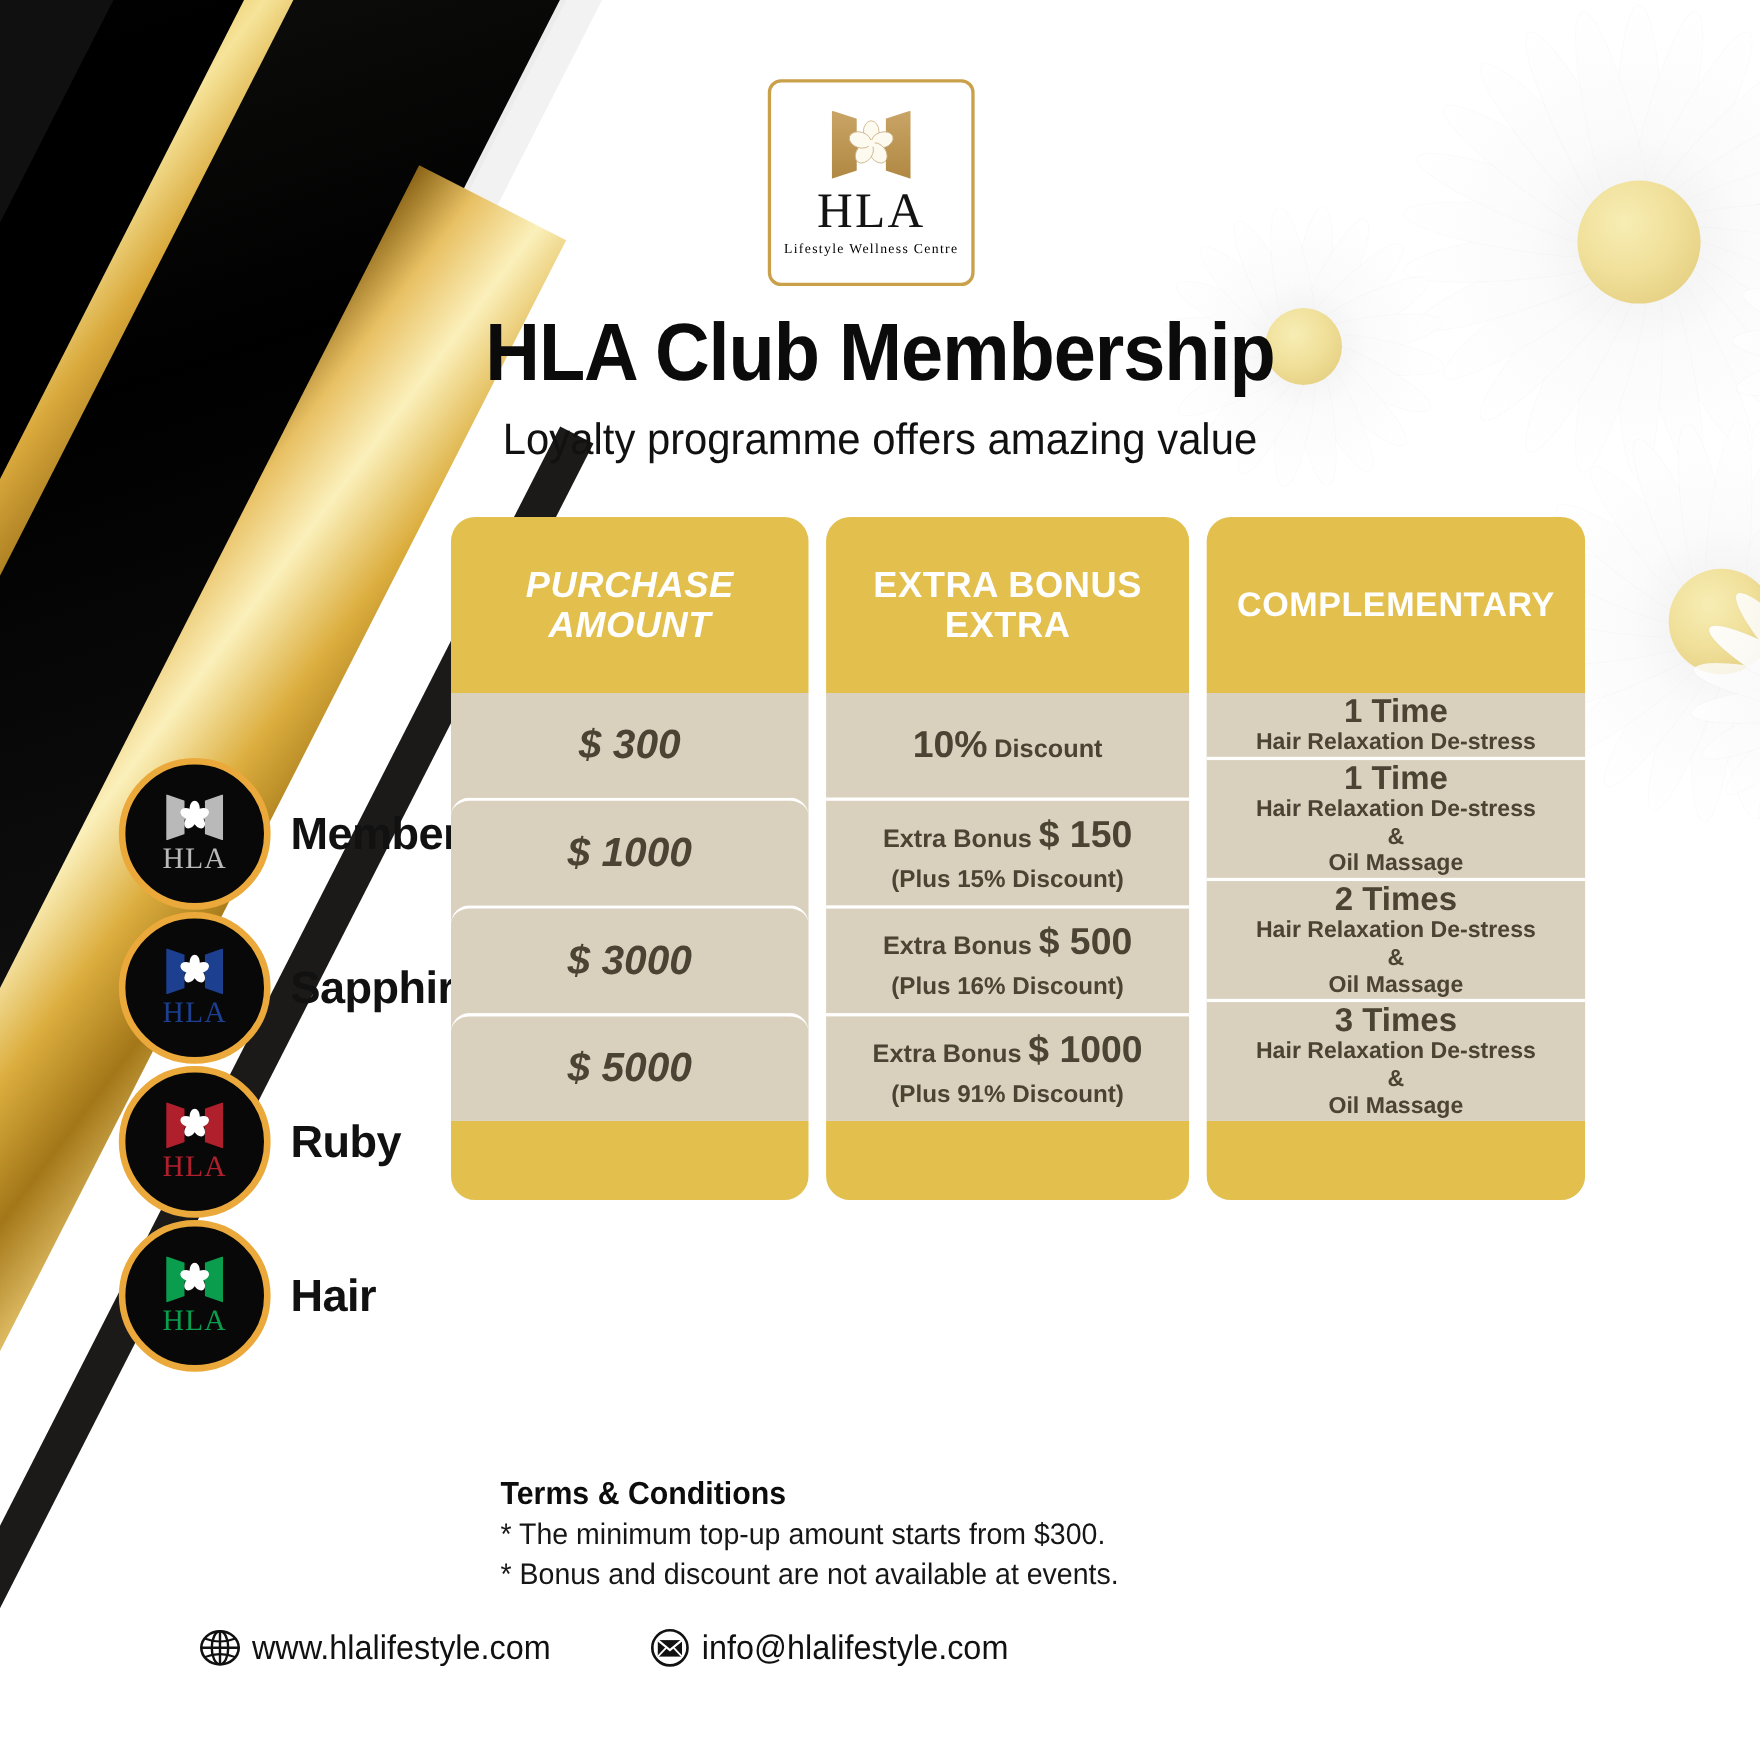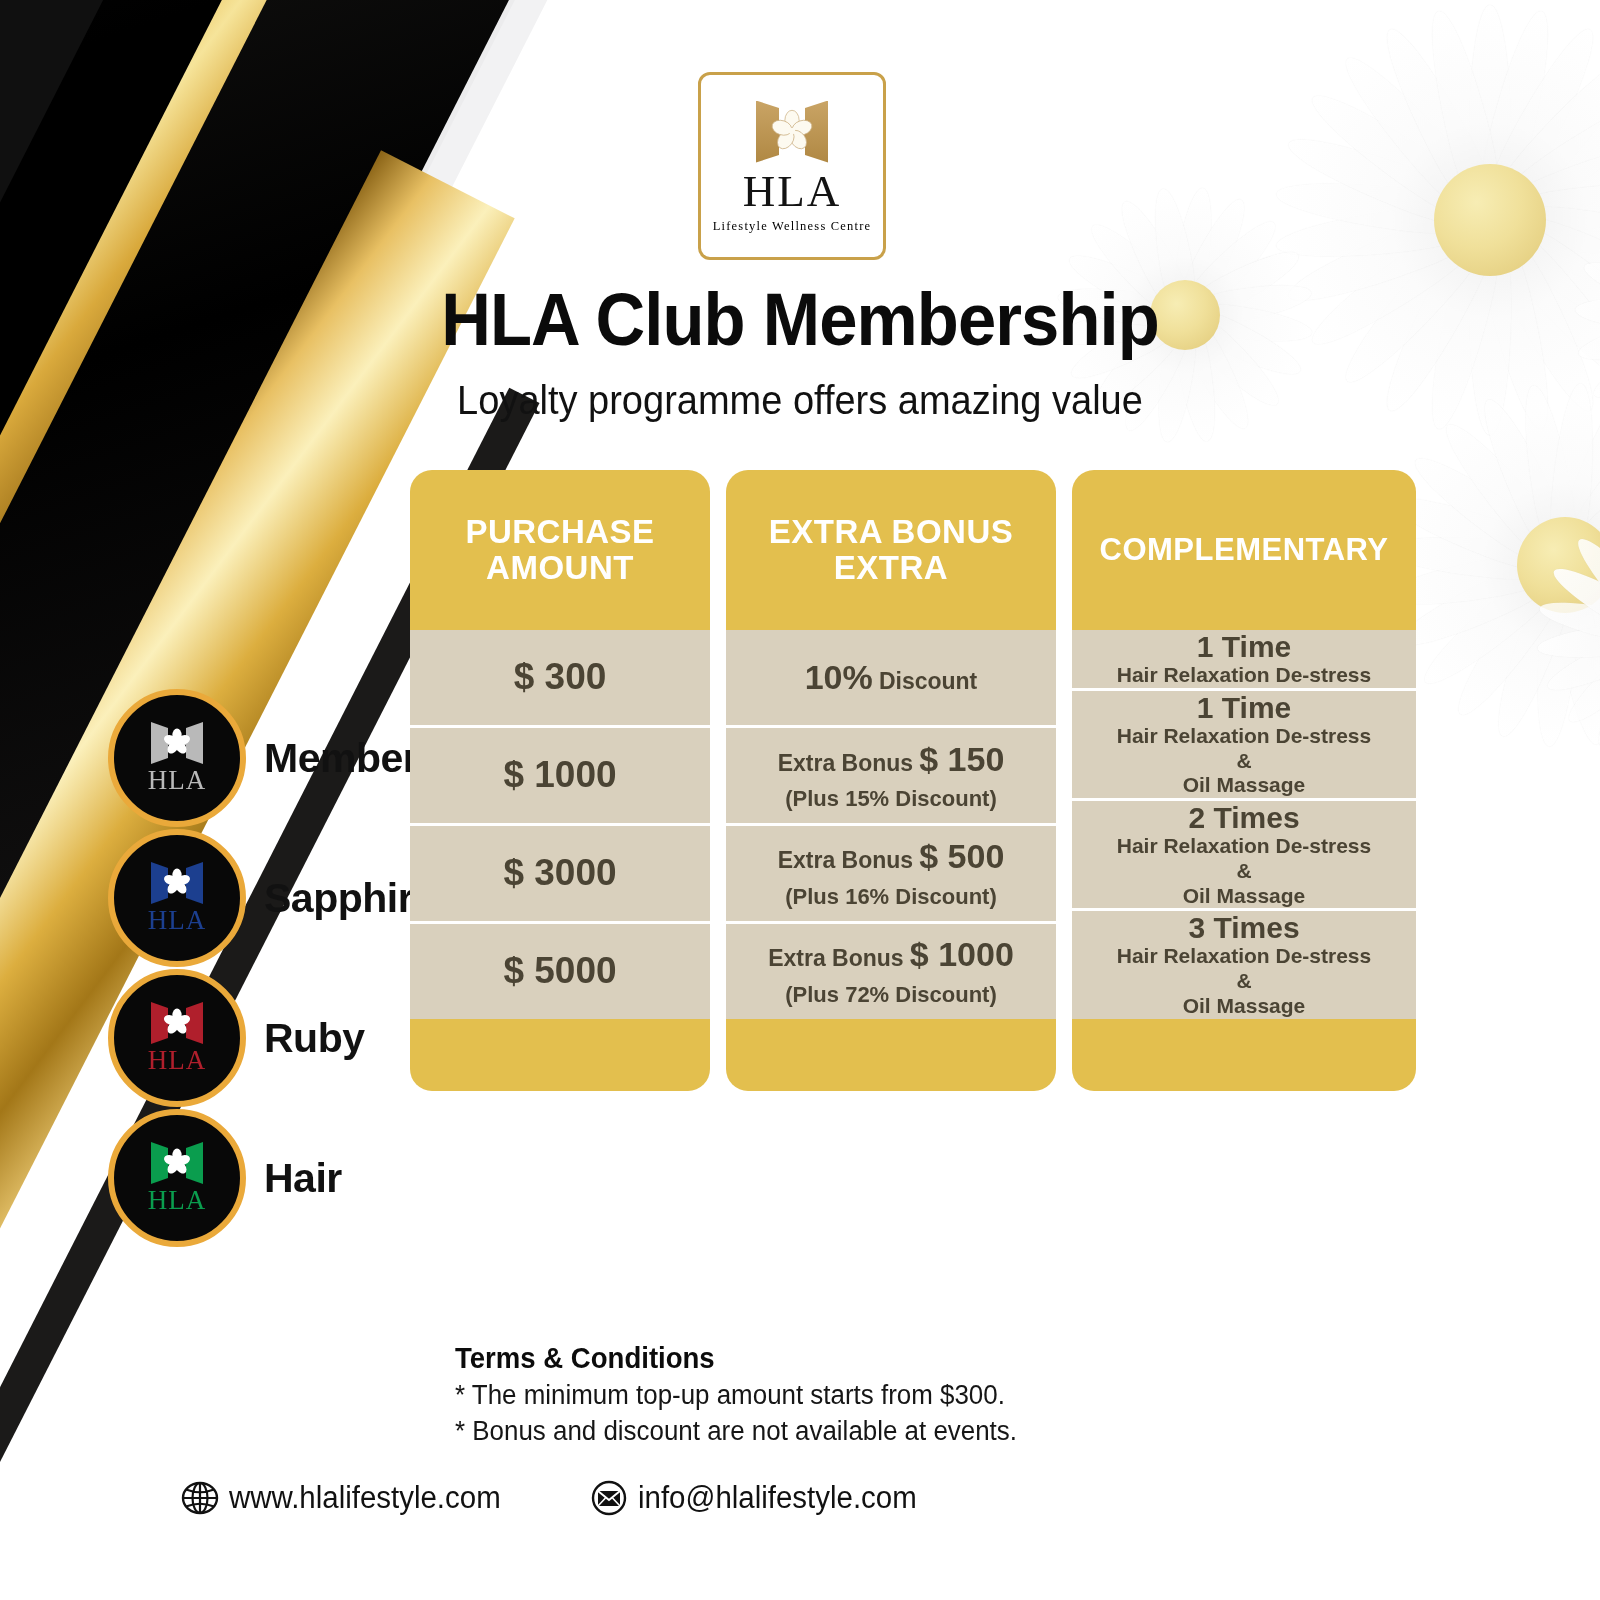--- a/index.html
+++ b/index.html
@@ -156,23 +156,23 @@
   }
   .col-body { background:#d9d0bd; flex:1; display:flex; flex-direction:column; }
   .col-foot { background:#e3bf4e; height:72px; border-radius:0 0 22px 22px; }
   .cell {
     display:flex; flex-direction:column; align-items:center; justify-content:center;
     text-align:center; color:#4b4434; box-sizing:border-box;
     font-family:"Liberation Sans", sans-serif;
   }
   .cell + .cell { border-top:3px solid #ffffff; }
 
-  .c1 { width:300px; }
+  .c1 { width:325px;font-style:italic; }
   .c1 .col-head { height:160px; font-size:33px; }
-  .c1 .cell { height:auto; flex:1; font-size:37px; font-weight:bold; }
+  .c1 .cell { height:auto; flex:1; font-size:37px; font-weight:bold;border-radius:17px; }
 
   .c2 { width:330px; }
   .c2 .col-head { height:160px; font-size:33px; }
   .c2 .cell { flex:1; font-size:22px; font-weight:bold; line-height:1.28; }
   .c2 .big { font-size:34px; font-weight:bold; }
   .c2 .lead { font-size:23px; font-weight:bold; }
   .c2 .sub { font-size:22px; font-weight:bold; margin-top:4px; }
 
   .c3 { width:344px; }
   .c3 .col-head { height:160px; font-size:31px; }
@@ -457,21 +457,21 @@
           <div class="cell">
             <div><span class="lead">Extra Bonus</span> <span class="big">$ 150</span></div>
             <div class="sub">(Plus 15% Discount)</div>
           </div>
           <div class="cell">
             <div><span class="lead">Extra Bonus</span> <span class="big">$ 500</span></div>
             <div class="sub">(Plus 16% Discount)</div>
           </div>
           <div class="cell">
             <div><span class="lead">Extra Bonus</span> <span class="big">$ 1000</span></div>
-            <div class="sub">(Plus 72% Discount)</div>
+            <div class="sub">(Plus 91% Discount)</div>
           </div>
         </div>
       <div class="col-foot"></div>
     </div>
 
     <div class="col c3">
       <div class="col-head">COMPLEMENTARY</div>
       <div class="col-body" id="body-comp" style="height: 582px;">
           <div class="cell">
             <div class="times">1 Time</div>

